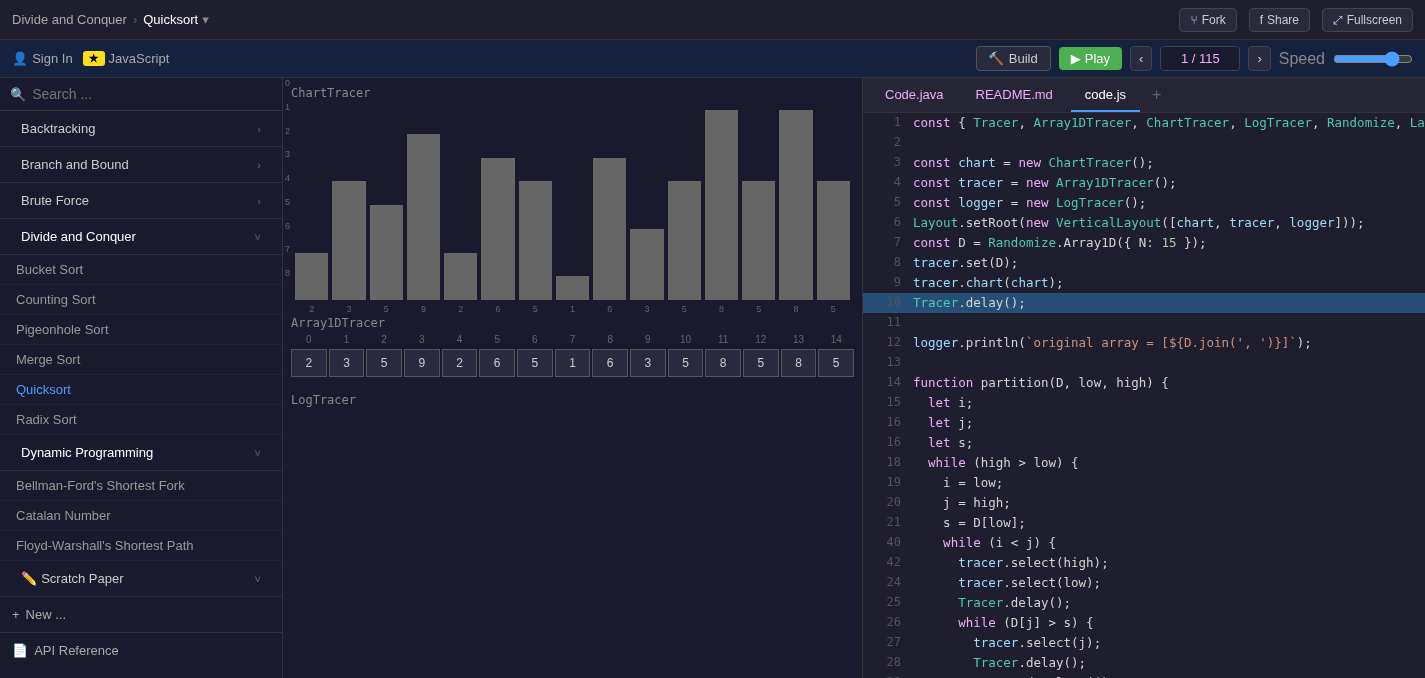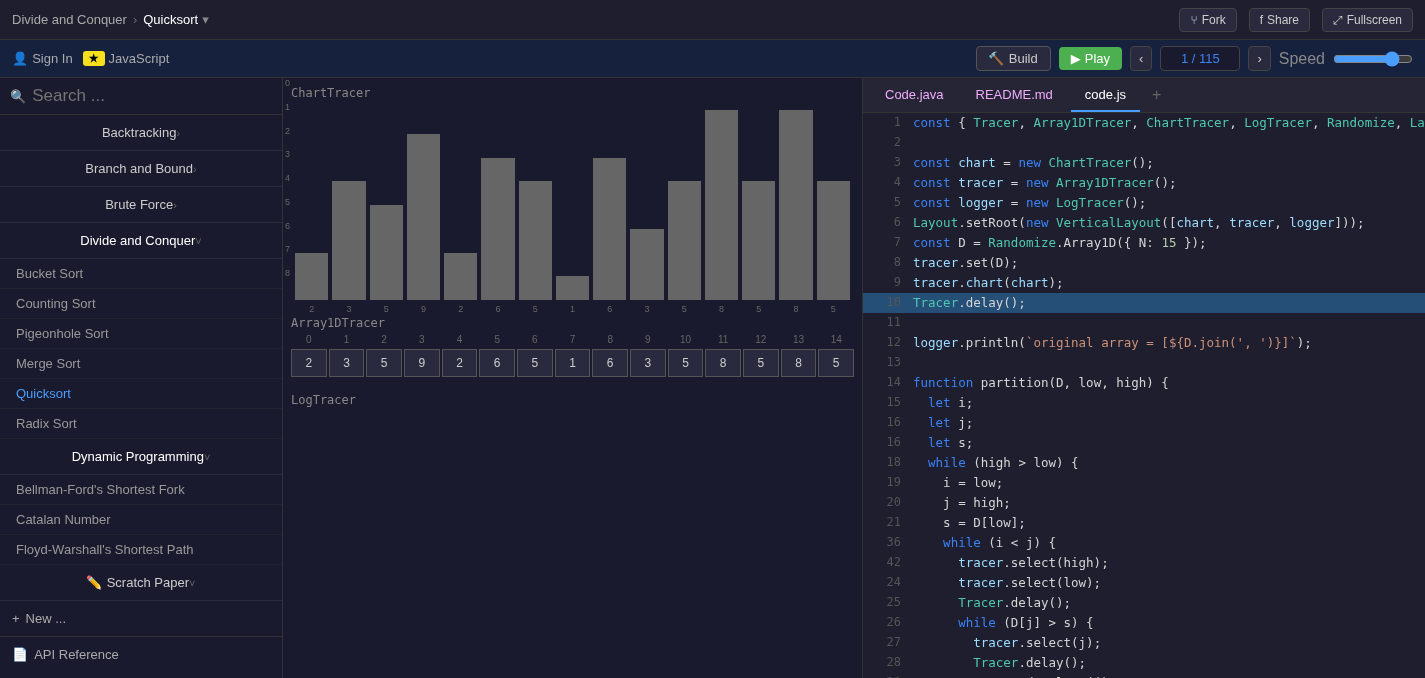--- a/index.html
+++ b/index.html
@@ -32,21 +32,21 @@
       gap: 10px;
     }
     .toolbar-left { display: flex; align-items: center; gap: 10px; flex: 1; }
     .toolbar-right { display: flex; align-items: center; gap: 8px; }
     .sign-in-btn { color: #aaa; cursor: pointer; display: flex; align-items: center; gap: 4px; font-size: 13px; }
     .js-badge { background: #f7df1e; color: #000; padding: 1px 6px; border-radius: 3px; font-size: 11px; font-weight: bold; }
     .toolbar-tag { display: flex; align-items: center; gap: 4px; color: #aaa; font-size: 13px; cursor: pointer; }
     .action-btn { background: #2a2a3e; border: 1px solid #555; color: #ccc; padding: 4px 12px; border-radius: 4px; cursor: pointer; font-size: 13px; display: flex; align-items: center; gap: 4px; }
     .play-btn { background: #4CAF50; border: none; color: #fff; padding: 4px 12px; border-radius: 4px; cursor: pointer; font-size: 13px; display: flex; align-items: center; gap: 4px; }
     .nav-arrow { background: #2a2a3e; border: 1px solid #444; color: #ccc; padding: 4px 8px; border-radius: 4px; cursor: pointer; font-size: 13px; }
-    .page-info { background: #1a1a2e; border: 1px solid #444; color: #3b82f6; padding: 4px 16px; border-radius: 4px; font-size: 13px; min-width: 80px; text-align: center; }
+    .page-info { background: #1a1a2e; border: 1px solid #444; color: #f0abfc; padding: 4px 16px; border-radius: 4px; font-size: 13px; min-width: 80px; text-align: center; }
     .speed-label { color: #888; font-size: 16px; }
     .speed-slider { width: 80px; accent-color: #4a9eff; }
 
     
     .main-layout {
       display: flex;
       height: calc(678px - 40px - 38px);
     }
 
     
@@ -62,29 +62,29 @@
       align-items: center;
       padding: 8px 10px;
       border-bottom: 1px solid #333;
       gap: 6px;
     }
     .search-box input {
       background: transparent;
       border: none;
       color: #737373;
       outline: none;
-      font-size: 17px;
+      font-size: 14px;
       flex: 1;
     }
     .search-icon { color: #666; font-size: 13px; }
     .sidebar-category {
       display: flex;
       align-items: center;
-      justify-content: center;
-      padding: 10px 8px;
+      justify-content: space-between;
+      padding: 10px 21px;
       color: #ccc;
       cursor: pointer;
       border-bottom: 1px solid #2a2a3e;
       font-size: 13px;
     }
     .sidebar-category.active { color: #fff; }
     .sidebar-category .arrow { color: #666; font-size: 11px; }
     .sidebar-subitem {
       padding: 7px 12px 7px 16px;
       color: #999;
@@ -236,21 +236,21 @@
     .line-num {
       color: #555;
       width: 30px;
       flex-shrink: 0;
       text-align: right;
       margin-right: 12px;
       font-size: 12px;
       user-select: none;
     }
     .line-content { color: #d4d4d4; white-space: pre; font-size: 12.5px; }
-    .kw { color: #3b82f6; }
+    .kw { color: #f0abfc; }
     .str { color: #ce9178; }
     .num { color: #b5cea8; }
     .cls { color: #4ec9b0; }
 
     
     ::-webkit-scrollbar { width: 6px; height: 6px; }
     ::-webkit-scrollbar-track { background: #1a1a2e; }
     ::-webkit-scrollbar-thumb { background: #444; border-radius: 3px; }
   </style>
 </head>
@@ -551,21 +551,21 @@
         </div>
         <div class="code-line">
           <span class="line-num">20</span>
           <span class="line-content">    j = high;</span>
         </div>
         <div class="code-line">
           <span class="line-num">21</span>
           <span class="line-content">    s = D[low];</span>
         </div>
         <div class="code-line">
-          <span class="line-num">36</span>
+          <span class="line-num">40</span>
           <span class="line-content">    <span class="kw">while</span> (i &lt; j) {</span>
         </div>
         <div class="code-line">
           <span class="line-num">42</span>
           <span class="line-content">      <span style="color:#9cdcfe">tracer</span>.select(high);</span>
         </div>
         <div class="code-line">
           <span class="line-num">24</span>
           <span class="line-content">      <span style="color:#9cdcfe">tracer</span>.select(low);</span>
         </div>

